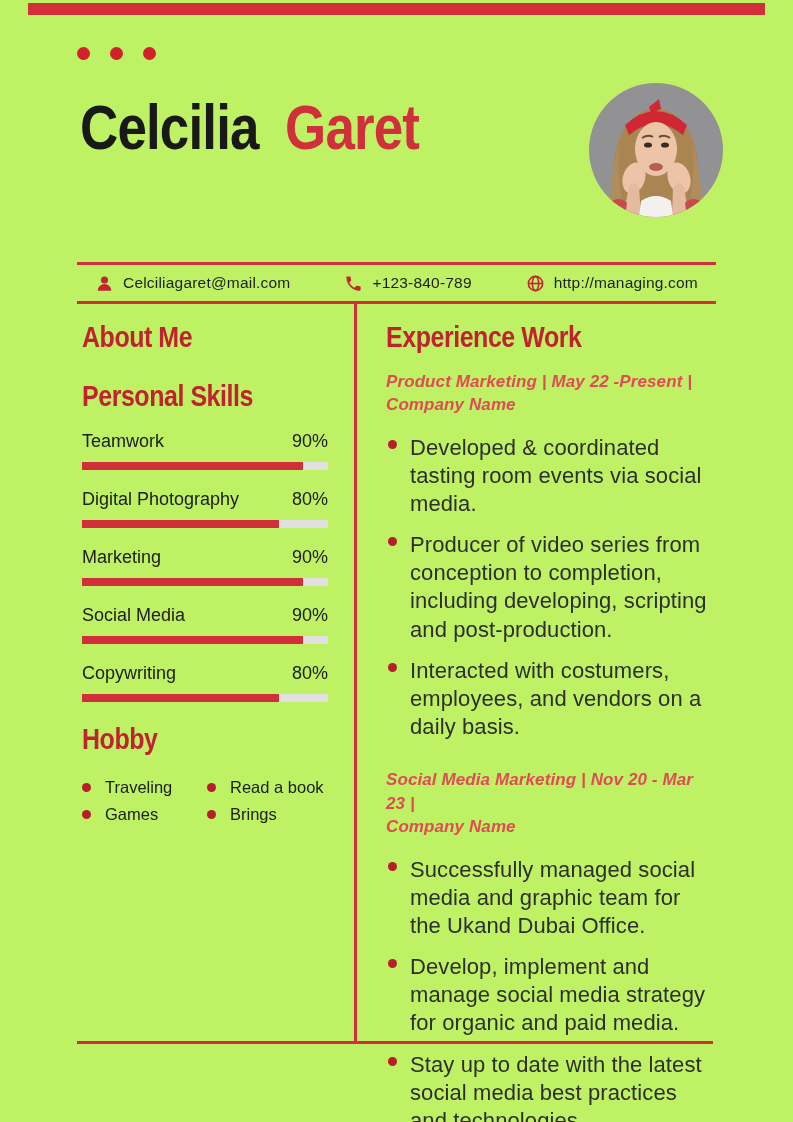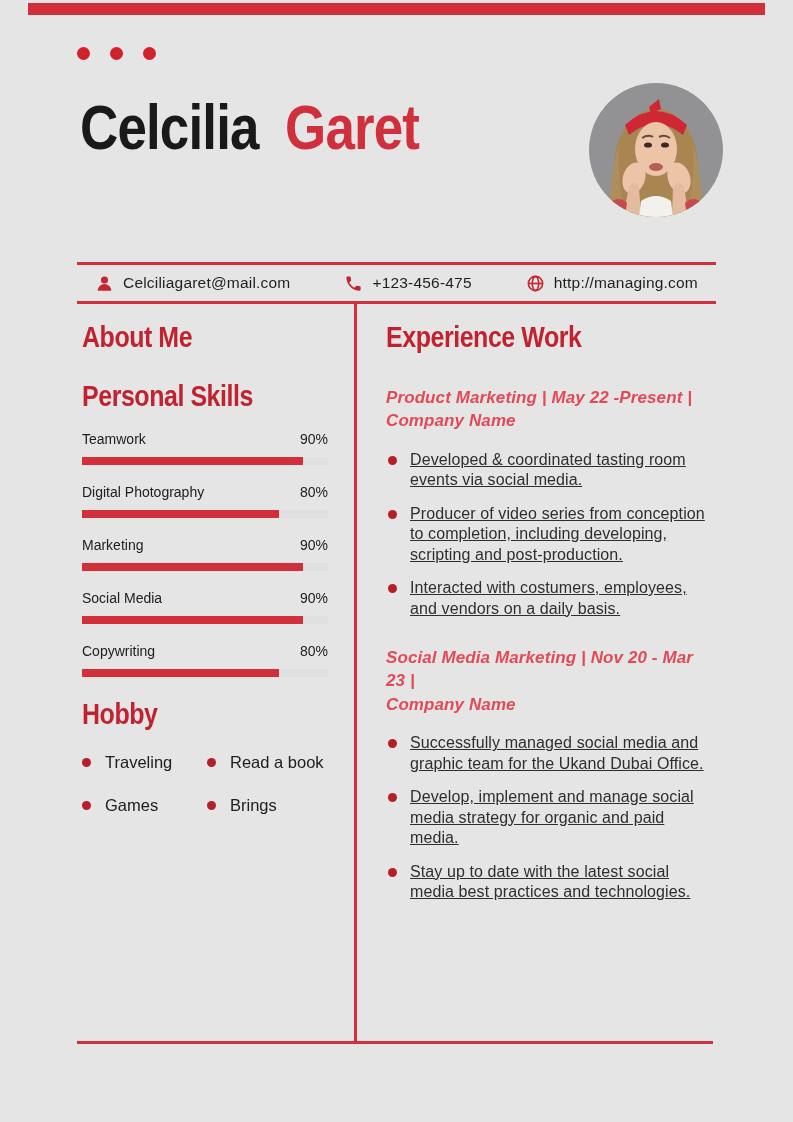--- a/index.html
+++ b/index.html
@@ -3,21 +3,21 @@
 <meta charset="utf-8">
 <style>
   :root{
     --accent-red:#d12f39; --heading-red:#c0232f; --name-red:#d0303c;
     --job-title-red:#e14b56; --bullet-red:#b51f29; --bar-track:#e0e0e0;
     --text-dark:#2e2e2e; --photo-bg:#929295;
   }
   *{box-sizing:border-box; margin:0; padding:0;}
   html,body{background:#ffffff;}
   body{font-family:"Liberation Sans",sans-serif;}
-  .page{position:relative; width:793px; height:1122px; background:#e5e5e5; overflow:hidden;}
+  .page{position:relative; width:793px; height:1122px; background:#bef264; overflow:hidden;}
 
   
   .top-bar{position:absolute; left:28px; top:3px; width:737px; height:12px; background:var(--accent-red);}
   .bottom-line{position:absolute; left:77px; top:1041px; width:636px; height:3px; background:var(--accent-red);}
   .divider-v{position:absolute; left:354px; top:304px; width:3px; height:738px; background:var(--accent-red);}
 
   
   .dots{position:absolute; left:77px; top:47px; display:flex; gap:20px;}
   .dot{width:13px; height:13px; border-radius:50%; background:#d0222c;}
   .name{position:absolute; left:80px; top:94px; font-size:63px; font-weight:800;
@@ -37,36 +37,36 @@
   
   .sec-h{font-size:29px; font-weight:800; color:var(--heading-red); letter-spacing:-0.5px;
          white-space:nowrap; transform:scaleX(0.86); transform-origin:left top; line-height:1.2;}
 
   
   .col-left{position:absolute; left:82px; top:320px; width:246px;}
   .about-text{margin-top:16px; font-size:16.5px; line-height:1.26; color:var(--text-dark); letter-spacing:0.1px;}
   .skills-h{margin-top:24px;}
   .skills{margin-top:17px;}
   .skill{margin-bottom:19px;}
-  .skill-row{display:flex; justify-content:space-between; font-size:14px; color:#202020;}
+  .skill-row{display:flex; justify-content:space-between; font-size:18px; color:#202020;}
   .track{margin-top:10px; height:8px; background:var(--bar-track);}
   .fill{height:8px; background:var(--accent-red);}
   .hobby-h{margin-top:20px;}
-  .hobby-grid{margin-top:22px; display:grid; grid-template-columns:125px 1fr; row-gap:24px; list-style:none;}
+  .hobby-grid{margin-top:22px; display:grid; grid-template-columns:125px 1fr; row-gap:8px; list-style:none;}
   .hobby-item{display:flex; align-items:center; gap:14px; font-size:16.5px; color:#202020;}
   .hdot{width:9px; height:9px; border-radius:50%; background:var(--bullet-red); flex:0 0 auto;}
 
   
   .col-right{position:absolute; left:386px; top:320px; width:330px;}
-  .job-h{margin-top:31px; font-size:17px; font-style:italic; font-weight:700;
+  .job-h{margin-top:15px; font-size:17px; font-style:italic; font-weight:700;
          color:var(--job-title-red); line-height:1.38; letter-spacing:0.1px;}
   .job-h2{margin-top:27px;}
   .bullets{list-style:none; margin-top:17px;}
   .bullets li{position:relative; padding-left:24px; margin-bottom:13px;
-              font-size:16px; line-height:1.28; color:var(--text-dark); letter-spacing:0.1px;text-decoration:underline;}
+              font-size:22px; line-height:1.28; color:var(--text-dark); letter-spacing:0.1px;}
   .bullets li::before{content:""; position:absolute; left:2px; top:6px; width:9px; height:9px;
               border-radius:50%; background:var(--bullet-red);}
 </style>
 </head>
 <body>
 
 <div class="page">
 
   <div class="top-bar"></div>
 
@@ -111,21 +111,21 @@
       <svg class="cicon" viewBox="0 0 24 24">
         <circle cx="12" cy="7.5" r="4.5" fill="#c42530"></circle>
         <path d="M3.5,21c0-4.7,3.8-8.5,8.5-8.5s8.5,3.8,8.5,8.5Z" fill="#c42530"></path>
       </svg>
       <span>Celciliagaret@mail.com</span>
     </div>
     <div class="citem">
       <svg class="cicon" viewBox="0 0 24 24">
         <path d="M6.62 10.79c1.44 2.83 3.76 5.14 6.59 6.59l2.2-2.2c.27-.27.67-.36 1.02-.24 1.12.37 2.33.57 3.57.57.55 0 1 .45 1 1V20c0 .55-.45 1-1 1-9.39 0-17-7.61-17-17 0-.55.45-1 1-1h3.5c.55 0 1 .45 1 1 0 1.25.2 2.45.57 3.57.11.35.03.74-.25 1.02l-2.2 2.2z" fill="#c42530"></path>
       </svg>
-      <span>+123-456-475</span>
+      <span>+123-840-789</span>
     </div>
     <div class="citem">
       <svg class="cicon" viewBox="0 0 24 24">
         <circle cx="12" cy="12" r="9" fill="none" stroke="#c42530" stroke-width="2"></circle>
         <ellipse cx="12" cy="12" rx="4" ry="9" fill="none" stroke="#c42530" stroke-width="2"></ellipse>
         <line x1="3" y1="12" x2="21" y2="12" stroke="#c42530" stroke-width="2"></line>
       </svg>
       <span>http://managing.com</span>
     </div>
   </div>

